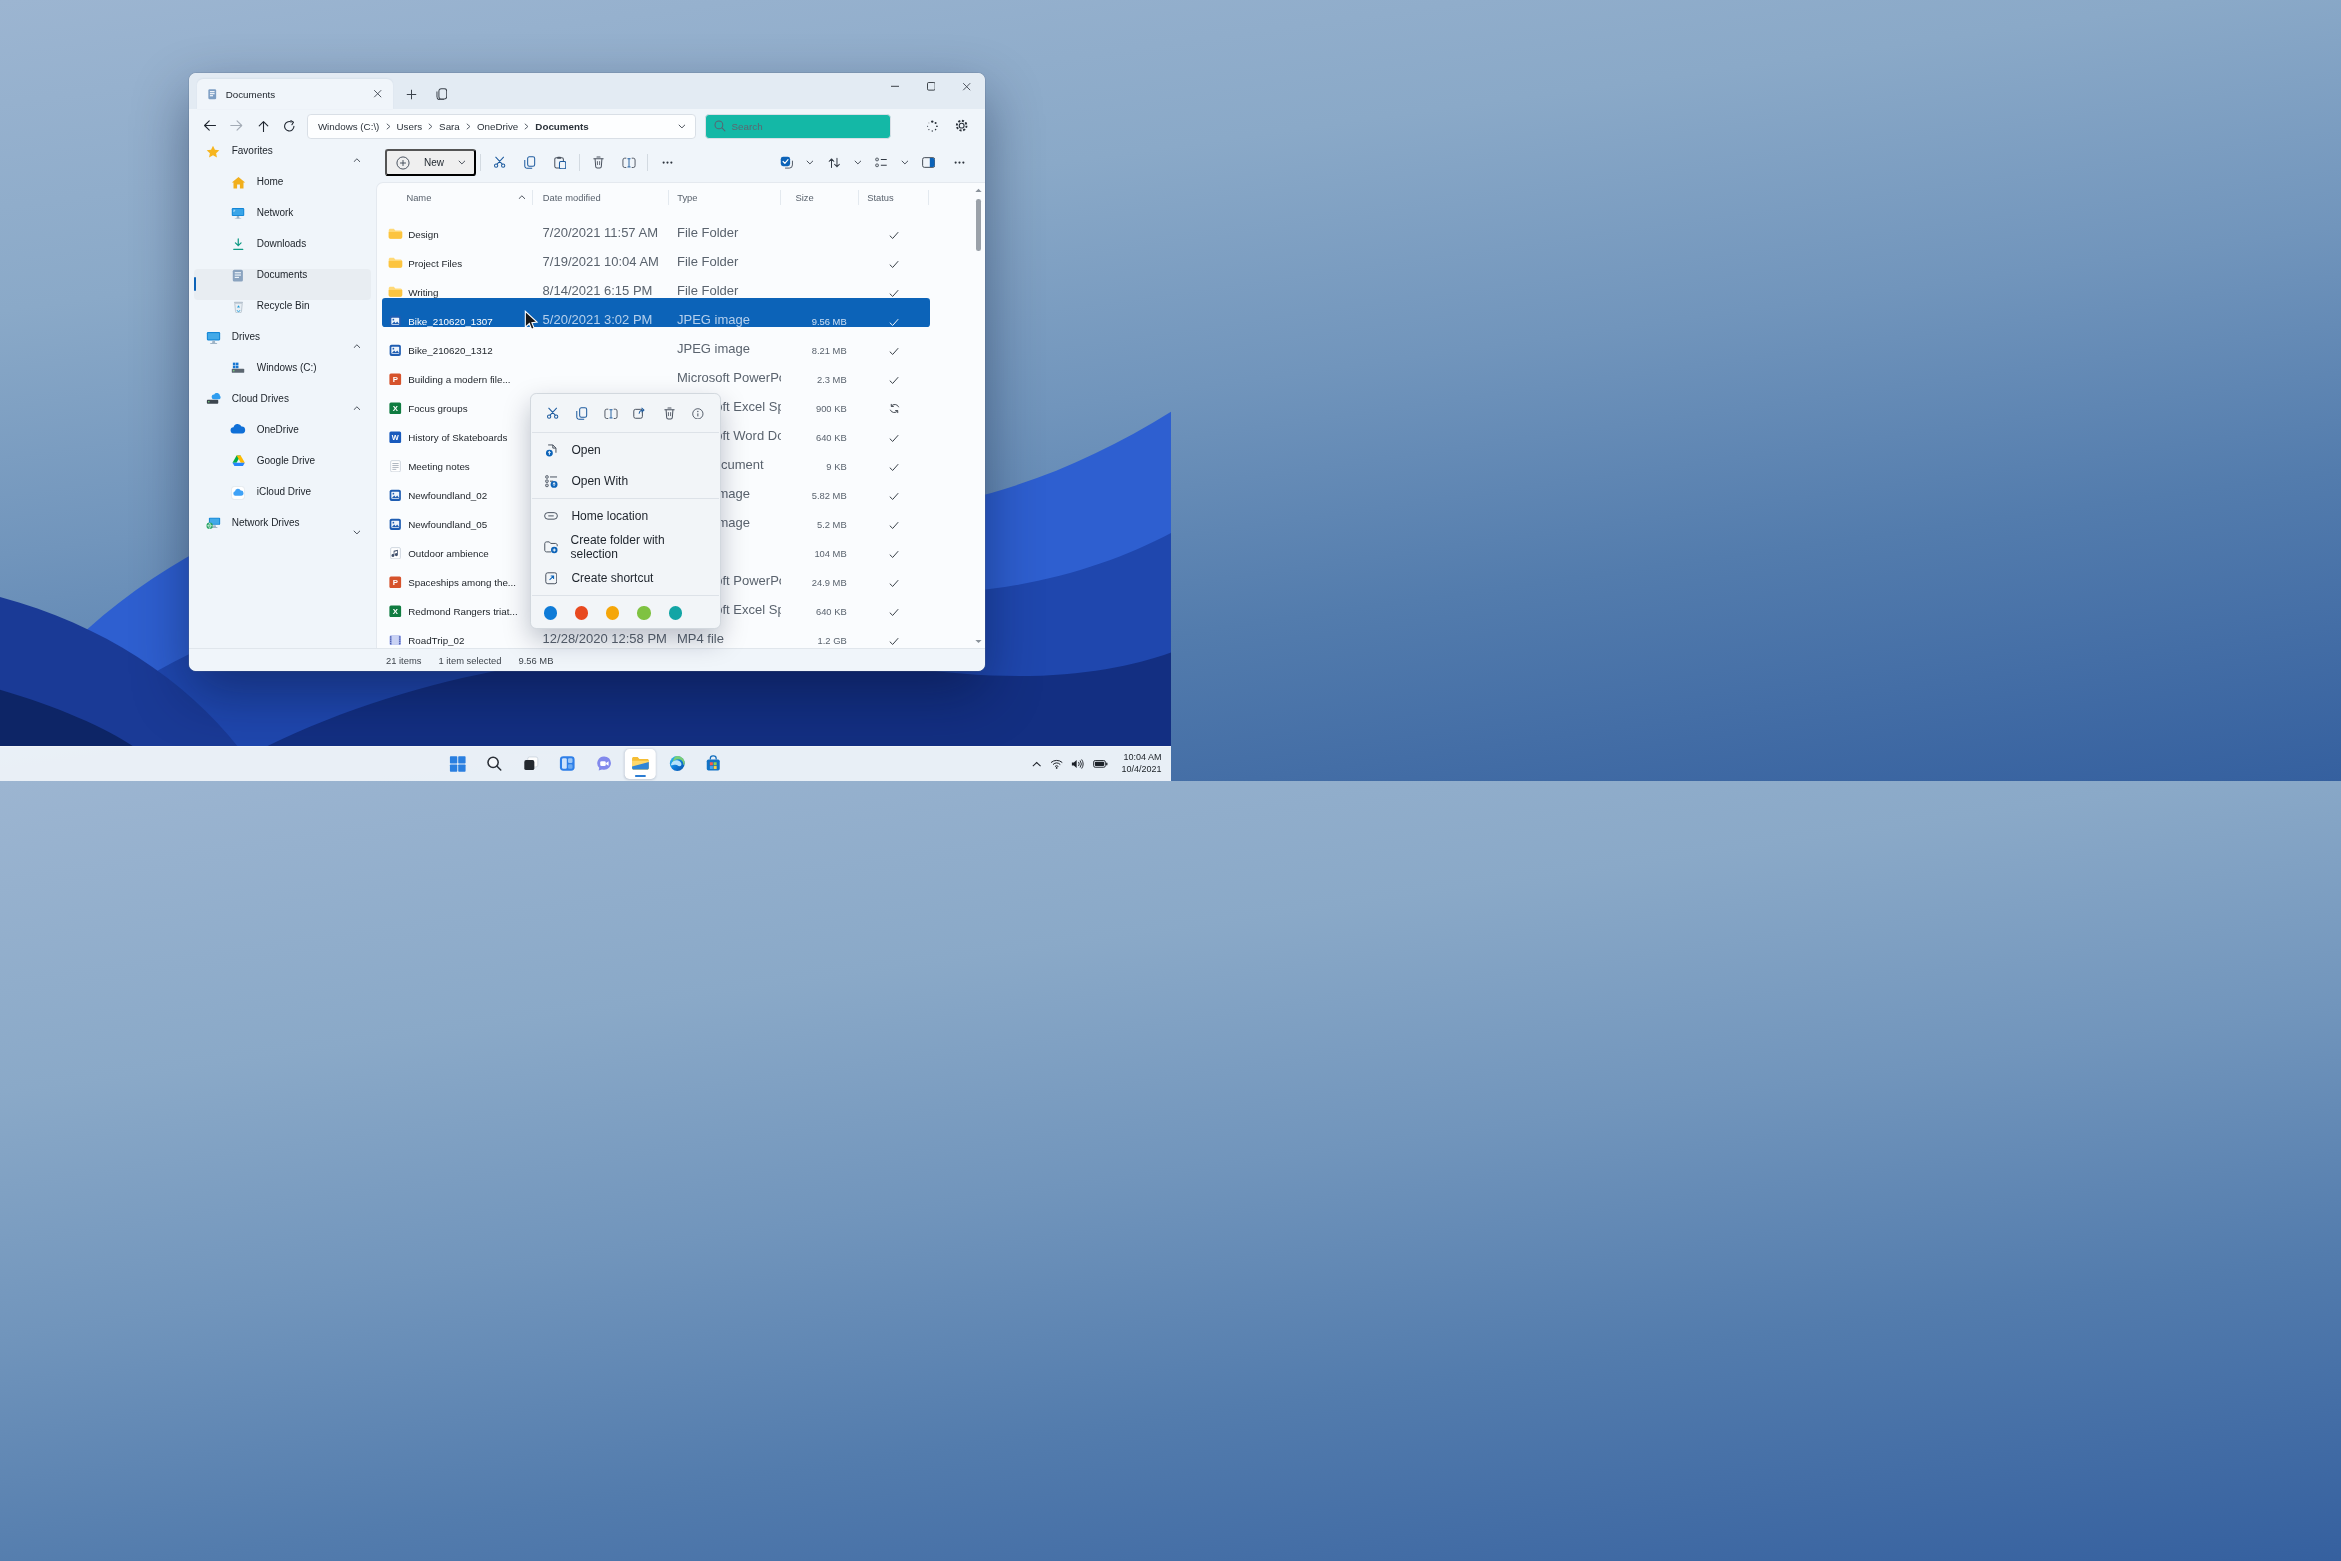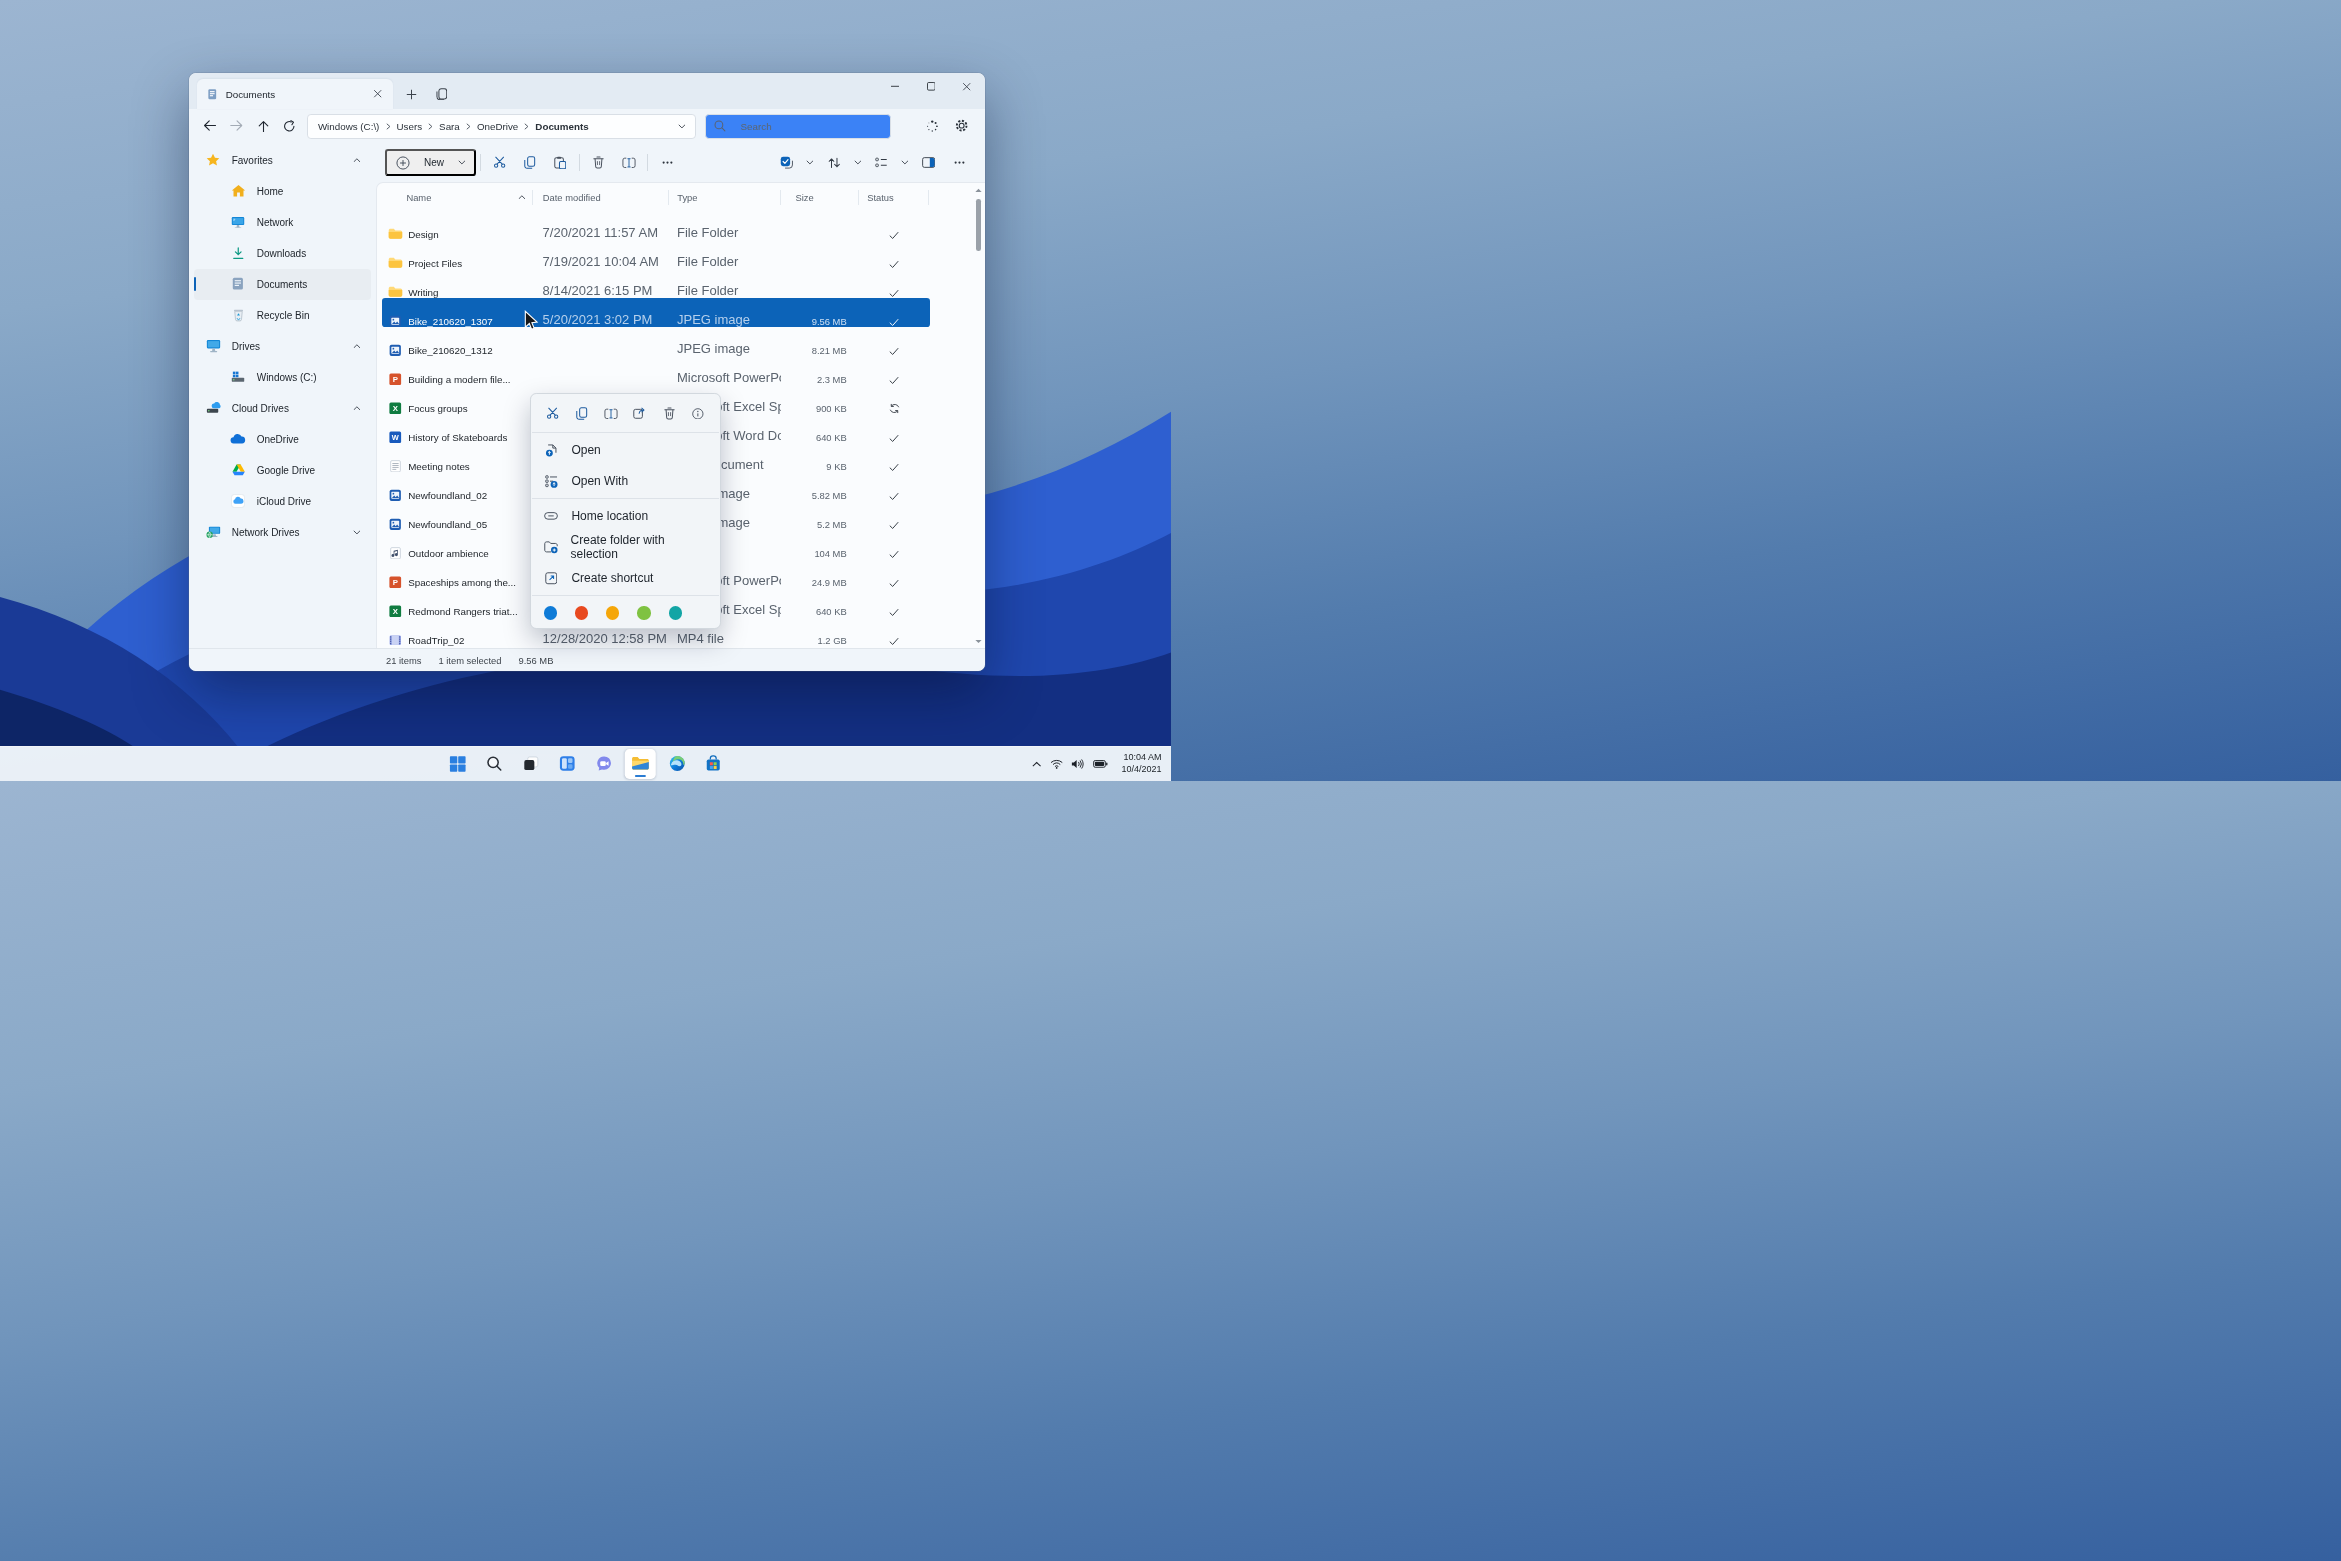--- a/index.html
+++ b/index.html
@@ -22,32 +22,32 @@
   .wincontrols{position:absolute;right:0;top:0;display:flex}
   .wc{width:36px;height:26.5px;display:grid;place-items:center}
 
   .addressrow{height:34px;background:#f0f5fa;display:flex;align-items:center;padding:0 11px 0 7.8px;border-bottom:0.8px solid #e4eaf1;}
   .navbtn{width:26.5px;height:23.4px}
   .addressbar{height:25px;width:389px;margin-left:4.7px;background:#fdfeff;border:0.8px solid #d9dfe6;border-radius:3.9px;
     display:flex;align-items:center;padding:0 9.4px;gap:4px;box-sizing:border-box;}
   .crumbs{display:flex;align-items:center;gap:6.2px;flex:1;overflow:hidden}
   .seg{font-size:9.8px;color:#2b323a;white-space:nowrap}
   .seg.last{font-weight:bold}
-  .searchbox{height:25px;width:186px;margin-left:8.6px;background:#3b82f6;border:0.8px solid #d9dfe6;border-radius:3.9px;
-    display:flex;align-items:center;padding:0 7.8px;gap:13px;box-sizing:border-box;}
+  .searchbox{height:25px;width:186px;margin-left:8.6px;background:#14b8a6;border:0.8px solid #d9dfe6;border-radius:3.9px;
+    display:flex;align-items:center;padding:0 7.8px;gap:4px;box-sizing:border-box;}
   .searchbox input{border:none;outline:none;background:transparent;font-size:9.8px;color:#333;width:100%;
     font-family:"Liberation Sans","DejaVu Sans",sans-serif;}
   .searchbox input::placeholder{color:#5d6670}
   .addr-tools{margin-left:auto;display:flex;align-items:center;gap:4.7px}
   .addr-tools .iconbtn{width:25px;height:23.4px}
 
   .bodyarea{position:absolute;top:70px;left:0;right:0;bottom:22px;background:#f0f5fa;}
   
   .sidebar{position:absolute;left:0;top:1.6px;width:187px;bottom:0;}
-  .srow{height:31px;display:flex;align-items:center;font-size:10px;color:#20262d;position:relative;margin:0 4.7px;border-radius:3.9px;}
+  .srow{height:31px;display:flex;align-items:flex-start;font-size:10px;color:#20262d;position:relative;margin:0 4.7px;border-radius:3.9px;}
   .srow .sic{width:17px;display:grid;place-items:center;margin-right:10px}
   .srow.header{padding-left:11px}
   .srow.child{padding-left:36px}
   .srow .chev{position:absolute;right:11px;top:0;bottom:0;display:grid;place-items:center}
   .srow.selected{background:#e8edf2}
   .srow.selected::before{content:"";position:absolute;left:0;top:8.6px;width:2.3px;height:14px;border-radius:1.6px;background:#0c63b8}
 
   
   .filepane{position:absolute;left:187px;top:0;right:0;bottom:0;}
   .cmdbar{height:39px;display:flex;align-items:center;padding:0 11px 0 9.4px;}

